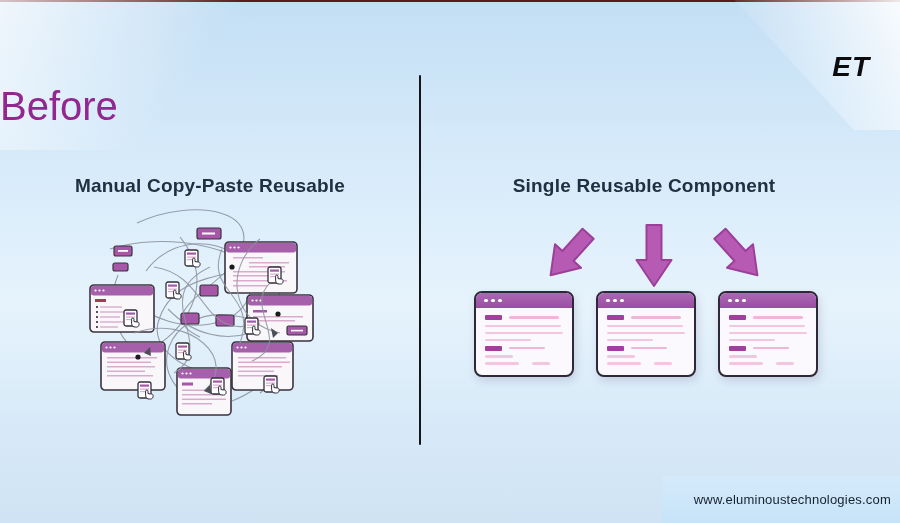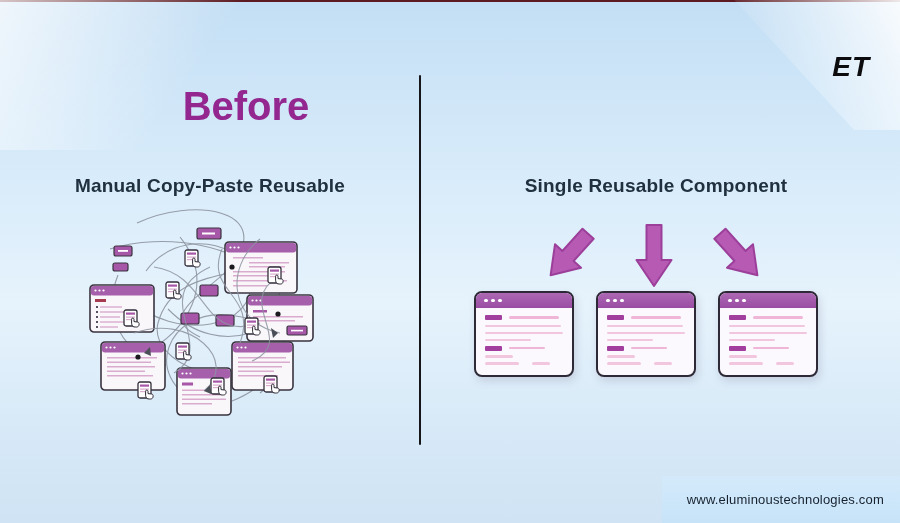--- a/index.html
+++ b/index.html
@@ -11,46 +11,46 @@
   .hl-tl{position:absolute;left:0;top:0;width:340px;height:150px;pointer-events:none;
     background:linear-gradient(125deg,rgba(255,255,255,.75),rgba(255,255,255,0) 55%);}
   .hl-tr{position:absolute;right:0;top:0;width:230px;height:130px;pointer-events:none;
     background:linear-gradient(240deg,rgba(255,255,255,.9),rgba(255,255,255,0) 60%);
     clip-path:polygon(28% 0,100% 0,100% 100%,80% 100%);}
   .top-edge{position:absolute;top:0;left:0;right:0;height:2px;background:#5c1a20;}
   .brand-logo{position:absolute;top:16px;right:30px;font-size:28px;font-weight:800;
     font-style:italic;color:#0c0c0e;letter-spacing:1px;margin-top:35px;}
   .divider{position:absolute;left:419px;top:75px;width:2px;height:370px;background:#15151a;border-radius:1px;}
 
-  .title{position:absolute;width:400px;text-align:center;top:84px;font-size:40px;font-weight:700;color:#93278f;line-height:1.1;margin-left:46px;}
+  .title{position:absolute;width:400px;text-align:left;top:84px;font-size:40px;font-weight:400;color:#93278f;line-height:1.1;}
   .title-left{left:0;}
   .title-right{left:455px;}
   .subtitle{position:absolute;width:400px;text-align:center;top:175px;font-size:19px;font-weight:600;color:#20303e;letter-spacing:.2px;}
   .subtitle-left{left:10px;}
-  .subtitle-right{left:456px;}
+  .subtitle-right{left:444px;}
 
   .tangle-illustration{position:absolute;left:82px;top:205px;width:258px;height:222px;}
 
   .arrows-row{position:absolute;left:533px;top:222px;display:flex;align-items:flex-start;gap:31px;}
   .arrow-svg{display:block;}
 
   .windows-row{position:absolute;left:474px;top:291px;display:flex;gap:22px;}
   .win{width:100px;height:86px;background:#fbf9fd;border:2px solid #2e2936;border-radius:8px;
     overflow:hidden;box-sizing:border-box;box-shadow:2px 4px 8px rgba(90,70,110,.18);}
   .win-bar{height:15px;background:linear-gradient(180deg,#ac68b3,#9a4da3);display:flex;align-items:center;gap:3.5px;padding-left:8px;}
   .win-dot{width:3.5px;height:3.5px;border-radius:50%;background:#fff;}
   .win-body{padding:7px 9px;display:flex;flex-direction:column;gap:4.5px;}
   .row{display:flex;align-items:center;gap:7px;}
   .chip{height:5px;width:17px;background:#a23e9d;border-radius:1px;flex:none;}
   .ln{height:2.5px;background:#efb6d8;border-radius:1.5px;}
   .ln.lt{background:#f3c6e0;}
 
   .footer-band{position:absolute;right:0;bottom:0;width:238px;height:47px;
     background:linear-gradient(180deg,#d4eafb,#c7e3f8);}
-  .footer-url{position:absolute;right:16px;bottom:16px;font-size:13px;font-weight:500;color:#16222e;letter-spacing:.2px;}
+  .footer-url{position:absolute;right:9px;bottom:16px;font-size:13px;font-weight:500;color:#16222e;letter-spacing:.2px;}
 </style>
 </head>
 <body>
 
 <div class="canvas">
   <div class="top-edge"></div>
   <div class="hl-tl"></div>
   <div class="hl-tr"></div>
 
   <div class="brand-logo">ET</div>

